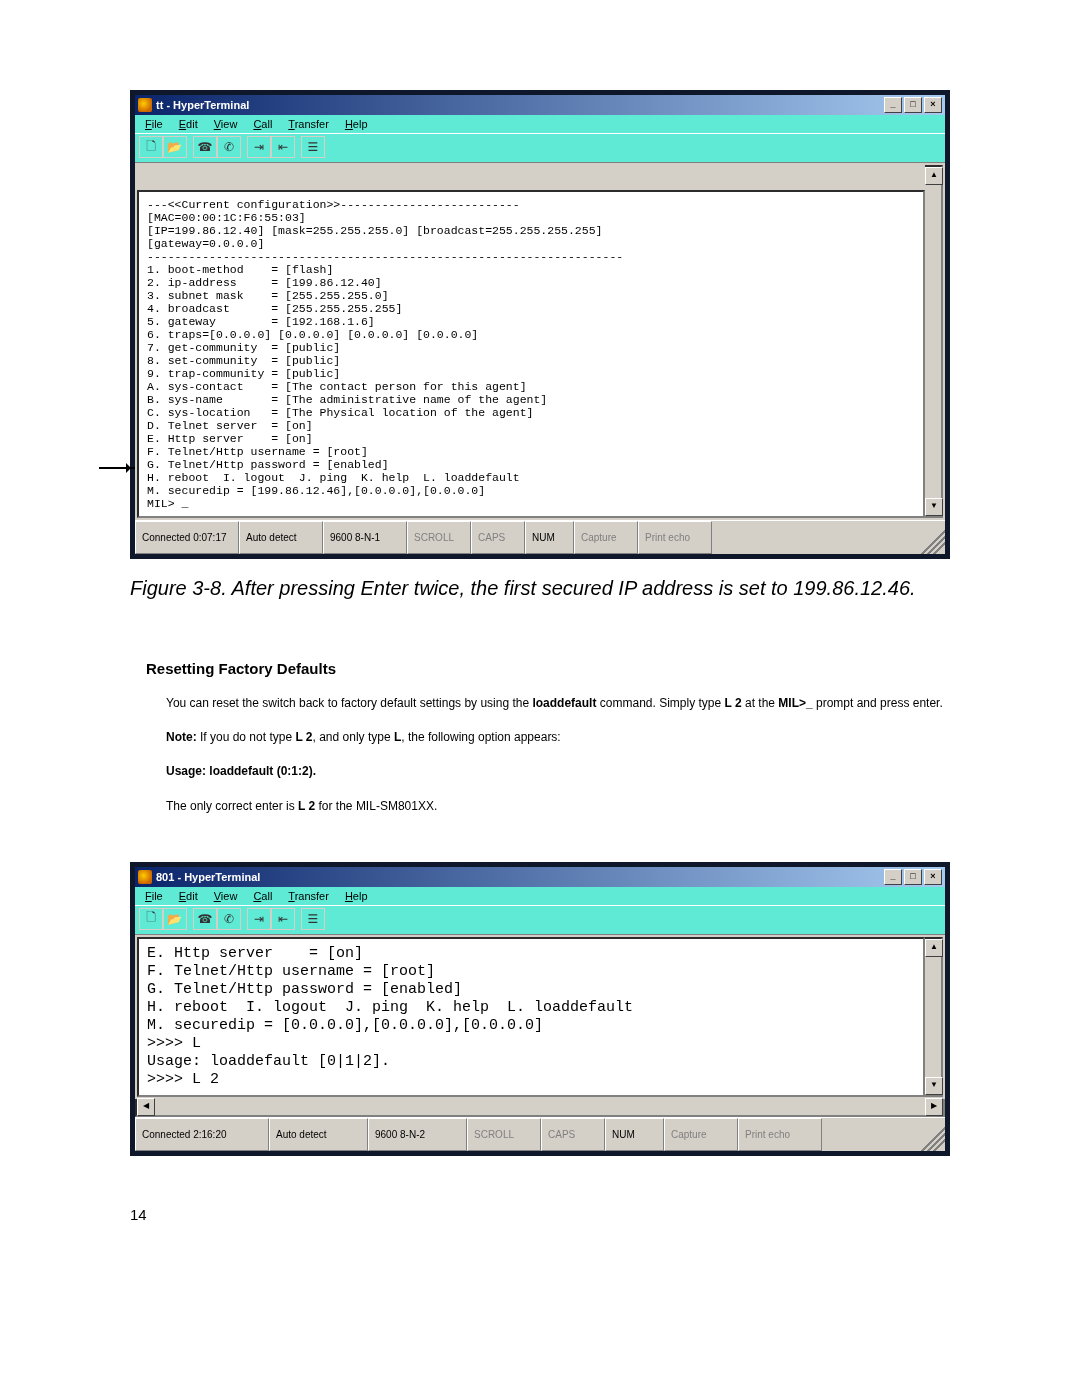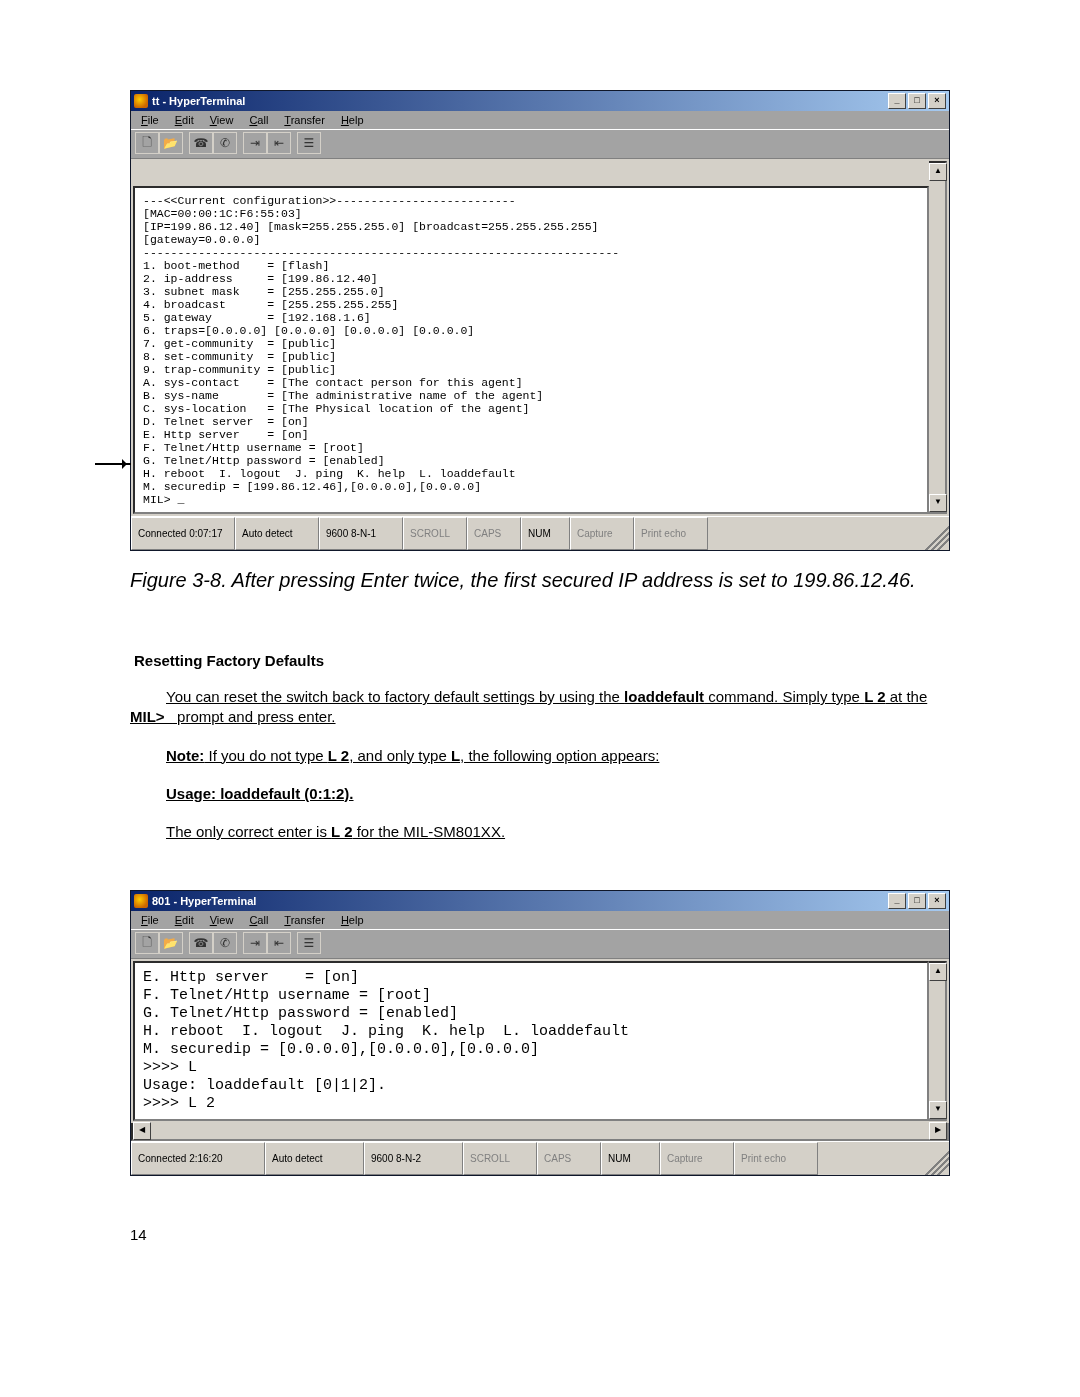--- a/index.html
+++ b/index.html
@@ -9,22 +9,22 @@
     font-family: Arial, Helvetica, sans-serif;
     color: #000;
   }
   .page {
     width: 1080px;
     margin: 0 auto;
     padding: 90px 130px 40px 130px;
     box-sizing: border-box;
   }
   .win {
-    border: 1px solid #0f172a;
-    background: #a3a3a3;
+    border: 5px solid #0f172a;
+    background: #5eead4;
     font-family: Tahoma, Arial, sans-serif;
     font-size: 11px;
     position: relative;
   }
   .titlebar {
     display: flex;
     align-items: center;
     justify-content: space-between;
     background: linear-gradient(to right, #0a246a, #a6caf0);
     color: #fff;
@@ -144,27 +144,26 @@
 
   .caption {
     font-style: italic;
     font-size: 20px;
     margin: 18px 0 60px 0;
   }
 
   h3.section {
     font-size: 15px;
     font-weight: bold;
-    margin: 0 0 18px 4px;
+    margin: 0 0 18px 16px;
   }
   p.body {
-    font-size: 15px;
+    font-size: 12px;
     line-height: 1.35;
     margin: 0 0 18px 0;
-    text-decoration: underline;
   }
   p.indent { text-indent: 36px; }
   p.usage { font-weight:bold; text-indent: 36px; }
   .pagenum { font-size:15px; margin-top:50px; }
 
   
   .win1 .statusbar > div:nth-child(1){width:90px}
   .win1 .statusbar > div:nth-child(2){width:70px}
   .win1 .statusbar > div:nth-child(3){width:70px}
   .win1 .statusbar > div:nth-child(4){width:50px}

